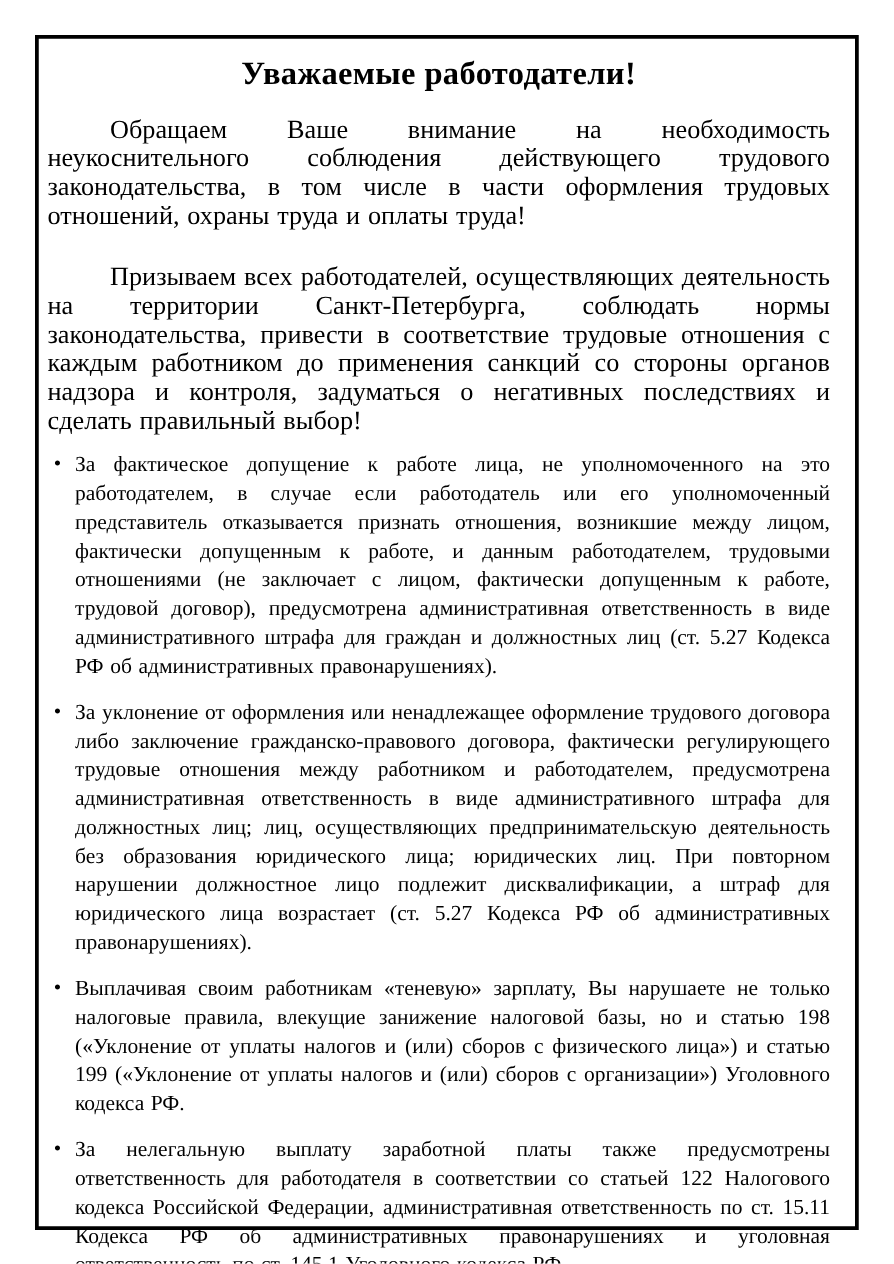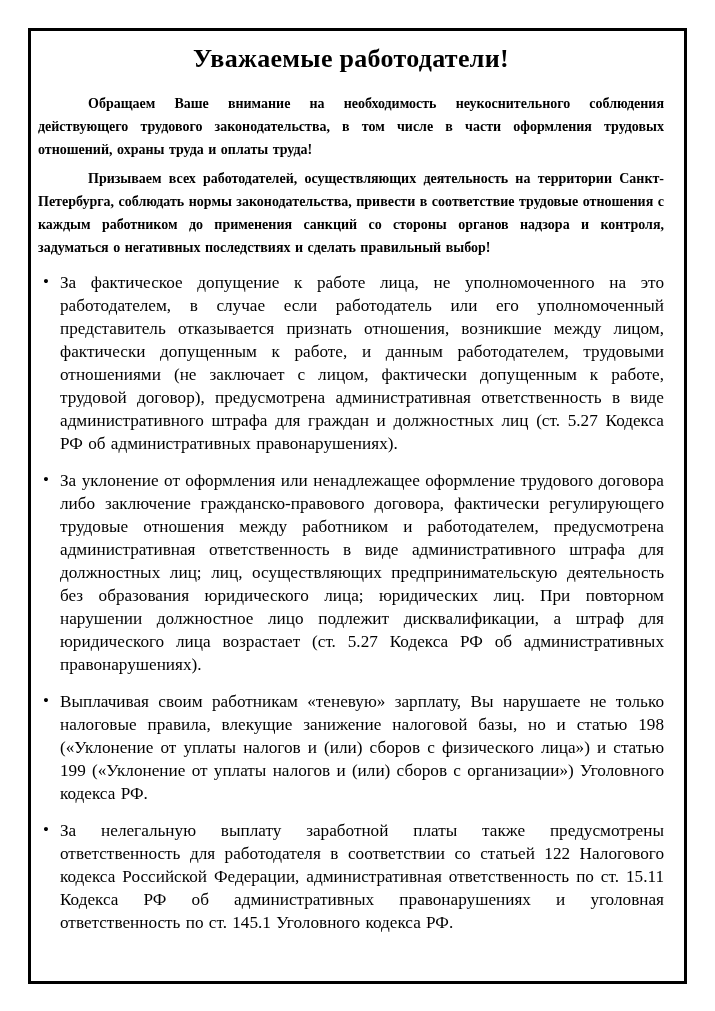--- a/index.html
+++ b/index.html
@@ -31,29 +31,29 @@
     margin: 4px 0 0 0;
     font-size: 26px;
     line-height: 32px;
     font-weight: bold;
     text-align: center;
     letter-spacing: 0.3px;
   }
   .intro-para {
     margin: 0;
     margin-top: 17px;
-    font-size: 14px;
+    font-size: 21px;
     line-height: 23px;
-    font-weight: bold;
+    font-weight: normal;
     text-align: justify;
     text-indent: 50px;
     word-spacing: 1px;
   }
   .intro-para + .intro-para {
-    margin-top: 6px;
+    margin-top: 26px;
   }
   .bullet-list {
     margin: 12px 0 0 0;
     padding: 0 0 0 5px;
     list-style: none;
   }
   .bullet-item {
     position: relative;
     padding-left: 17px;
     margin-bottom: 14px;

